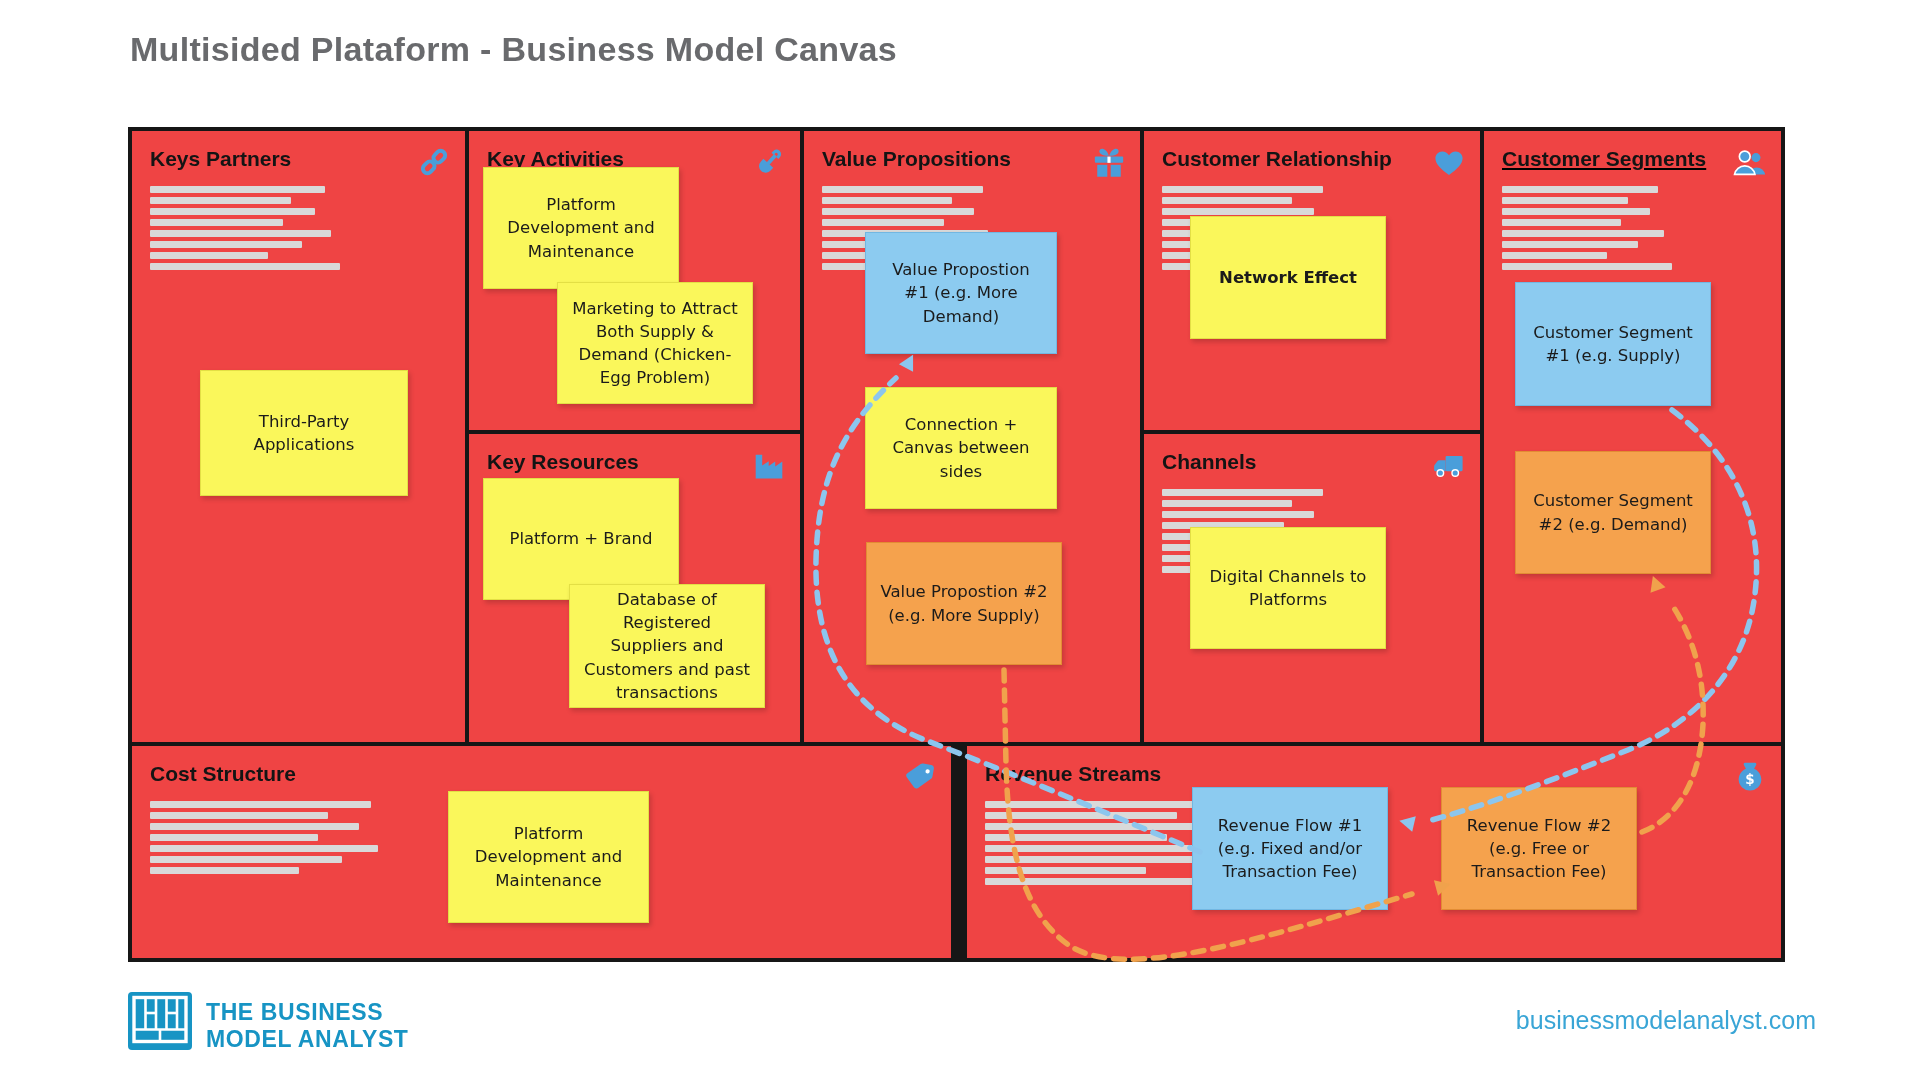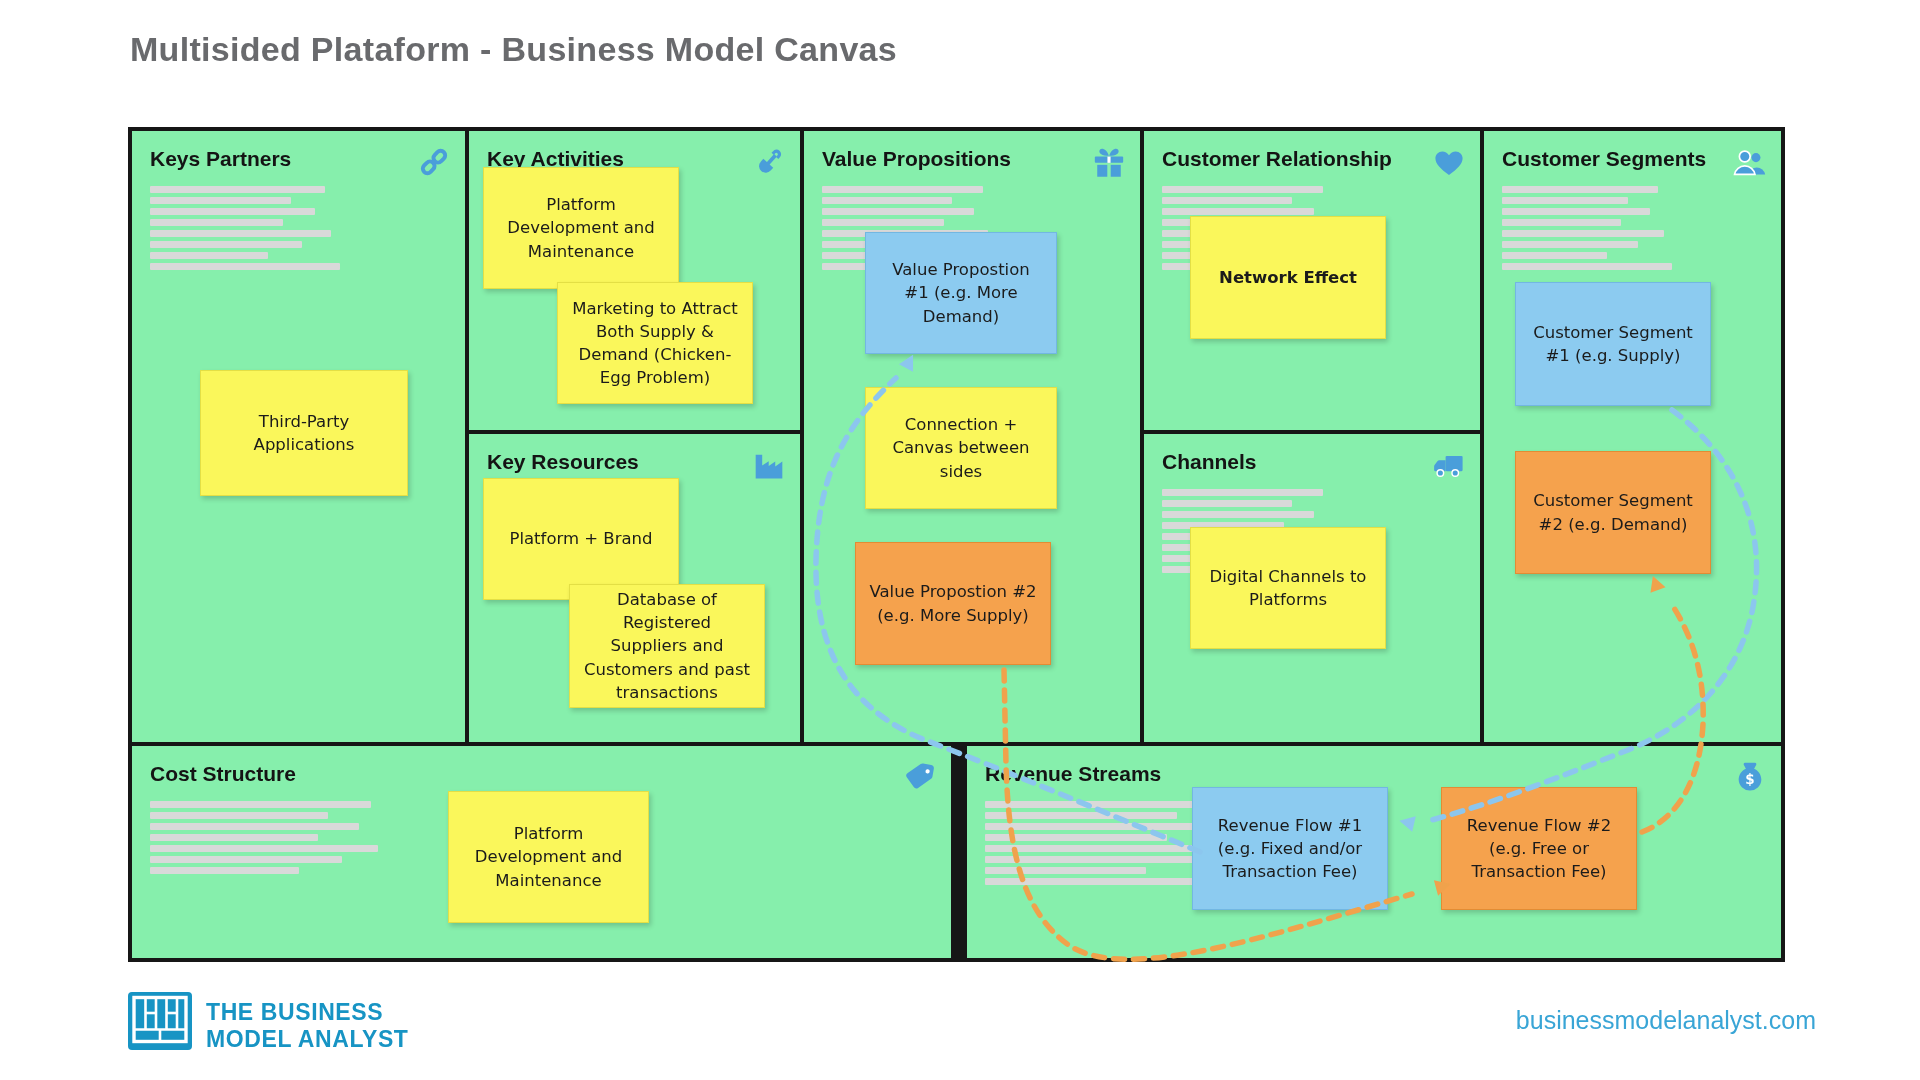--- a/index.html
+++ b/index.html
@@ -20,21 +20,21 @@
     --border-black:#161616;
   }
   .page-title{
     position:absolute;left:130px;top:30px;
     font-size:34px;font-weight:700;color:#696A6D;letter-spacing:0.3px;
   }
   .canvas{
     position:absolute;left:128px;top:127px;width:1657px;height:835px;
     background:var(--border-black);
   }
-  .section{position:absolute;background:#86efac;overflow:visible;}
+  .section{position:absolute;background:#ef4444;overflow:visible;}
   .sec-head{display:flex;justify-content:space-between;align-items:flex-start;padding:16px 14px 0 18px;}
   .sec-title{font-weight:700;font-size:21px;color:#141414;}
   .sec-icon{width:34px;height:34px;flex:none;margin-top:-2px;}
   .ph{padding:7px 0 0 18px;}
   .ph>div{height:7px;margin-bottom:4px;background:var(--line-gray);border-radius:1px;}
   .note{
     position:absolute;display:flex;align-items:center;justify-content:center;
     text-align:center;font-family:"DejaVu Sans", sans-serif;font-size:16.5px;
     line-height:1.4;color:#1b1b1b;padding:6px 12px;box-sizing:border-box;
     box-shadow:2px 3px 5px rgba(0,0,0,0.18);z-index:3;
@@ -42,21 +42,21 @@
   .note.yellow{background:var(--note-yellow);border:1px solid var(--note-yellow-bd);}
   .note.blue{background:var(--note-blue);border:1px solid var(--note-blue-bd);}
   .note.orange{background:var(--note-orange);border:1px solid var(--note-orange-bd);}
   
   .s-kp{left:4px;top:4px;width:333px;height:611px;}
   .s-ka{left:341px;top:4px;width:331px;height:299px;}
   .s-kr{left:341px;top:307px;width:331px;height:308px;}
   .s-vp{left:676px;top:4px;width:336px;height:611px;}
   .s-cr{left:1016px;top:4px;width:336px;height:299px;}
   .s-ch{left:1016px;top:307px;width:336px;height:308px;}
-  .s-cs{left:1356px;top:4px;width:297px;height:611px;}
+  .s-cs{left:1356px;top:4px;width:297px;height:611px;text-decoration:underline;}
   .s-cost{left:4px;top:619px;width:819px;height:212px;}
   .s-rev{left:839px;top:619px;width:814px;height:212px;}
   .arrows{position:absolute;left:0;top:0;width:1920px;height:1080px;pointer-events:none;z-index:20;}
   .footer-logo{position:absolute;left:128px;top:992px;}
   .brand-text{
     position:absolute;left:206px;top:999px;color:var(--brand-teal);
     font-weight:700;font-size:23px;line-height:1.18;letter-spacing:0.6px;
   }
   .site-url{
     position:absolute;right:104px;top:1006px;color:var(--url-blue);font-size:25px;
@@ -171,21 +171,21 @@
         <div style="width: 140px;"></div>
         <div style="width: 109px;"></div>
         <div style="width: 175px;"></div>
       </div>
     <div class="note blue" style="left:61px;top:101px;width:192px;height:122px;">
       <span>Value Propostion #1 (e.g. More Demand)</span>
     </div>
     <div class="note yellow" style="left:61px;top:256px;width:192px;height:122px;">
       <span>Connection + Canvas between sides</span>
     </div>
-    <div class="note orange" style="left:51px;top:411px;width:196px;height:123px;">
+    <div class="note orange" style="left:62px;top:411px;width:196px;height:123px;">
       <span>Value Propostion #2 (e.g. More Supply)</span>
     </div>
   </div>
 
   <div class="section s-cr">
     <div class="sec-head">
       <span class="sec-title">Customer Relationship</span>
       <svg class="sec-icon" viewBox="0 0 24 24">
         <path fill="#4A9EDA" d="M12 21.2C6.2 17.1 2.4 13.3 2.4 9.4 2.4 6.6 4.6 4.5 7.3 4.5c1.9 0 3.6 1 4.7 2.7 1.1-1.7 2.8-2.7 4.7-2.7 2.7 0 4.9 2.1 4.9 4.9 0 3.9-3.8 7.7-9.6 11.8z"></path>
       </svg>

